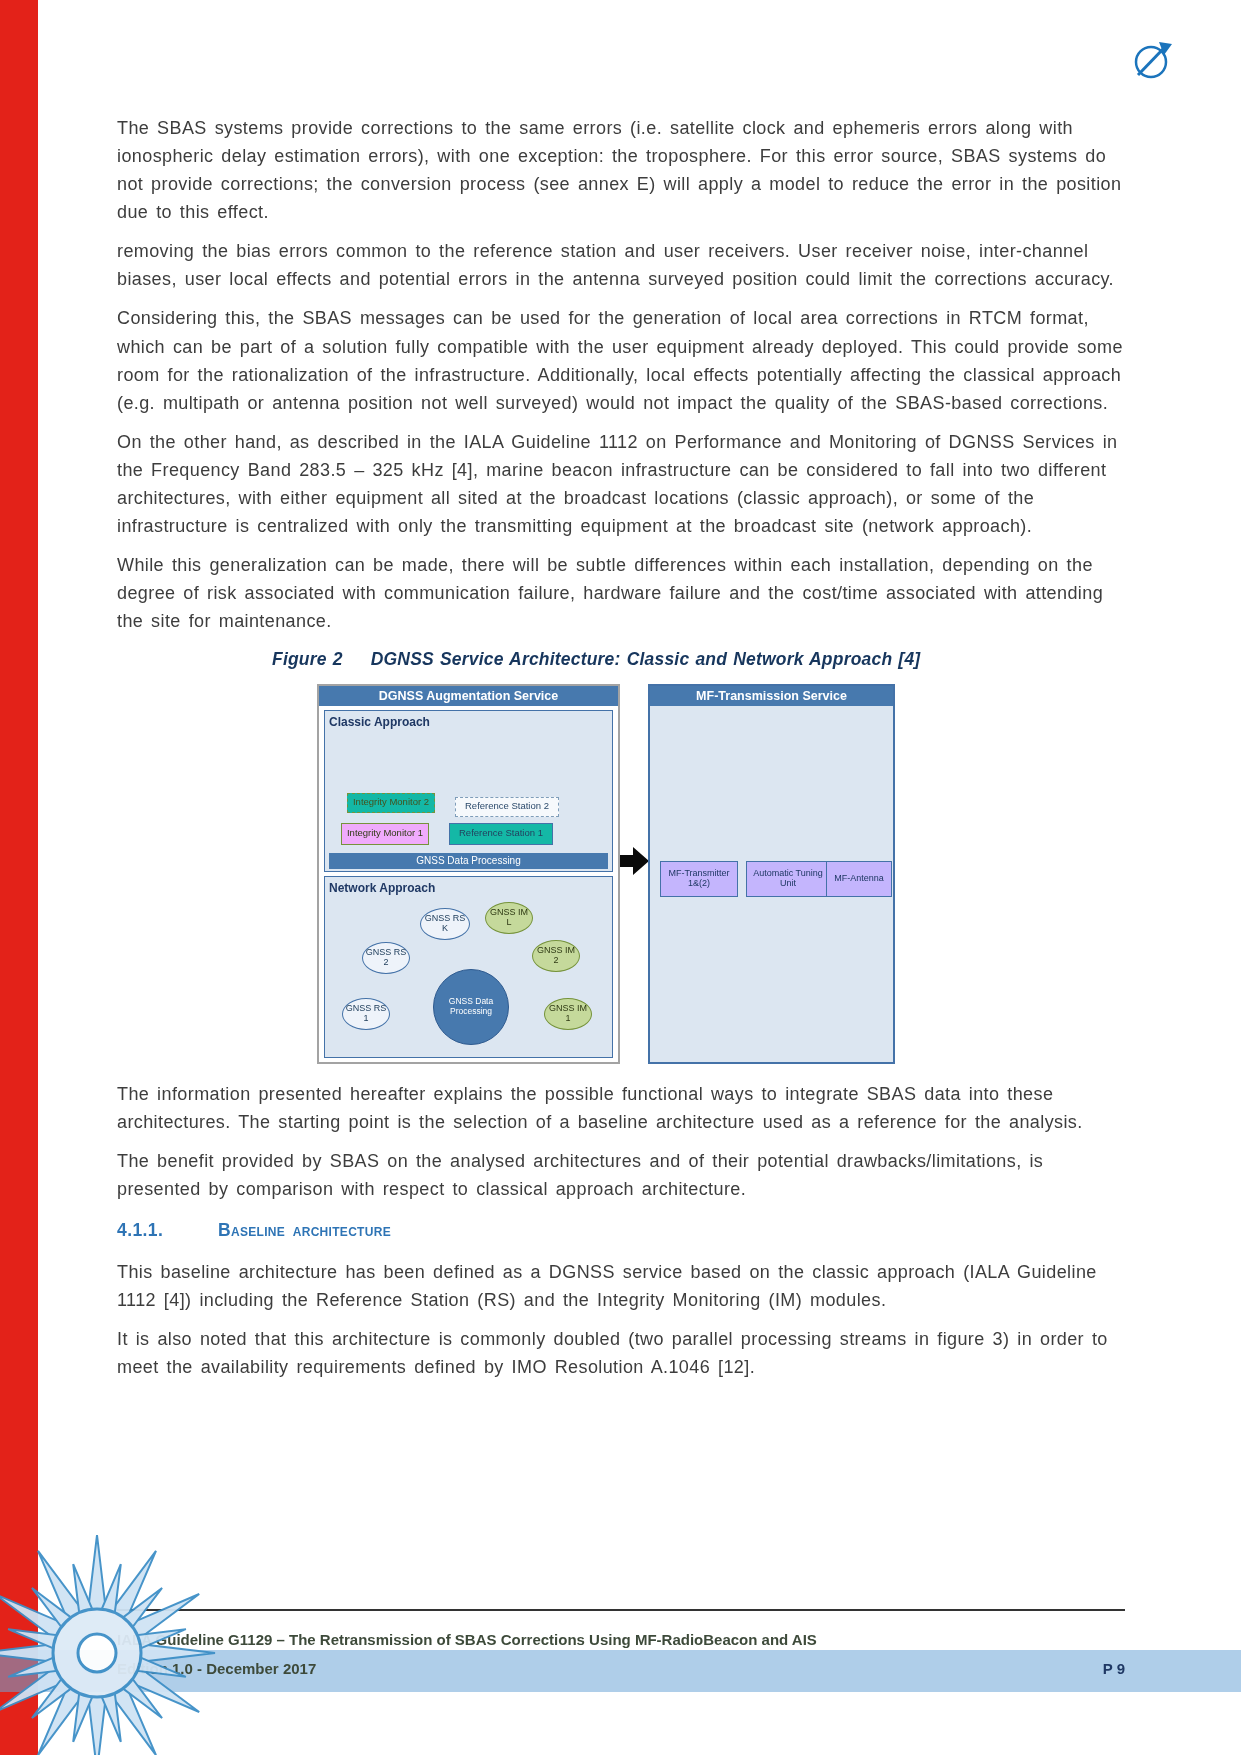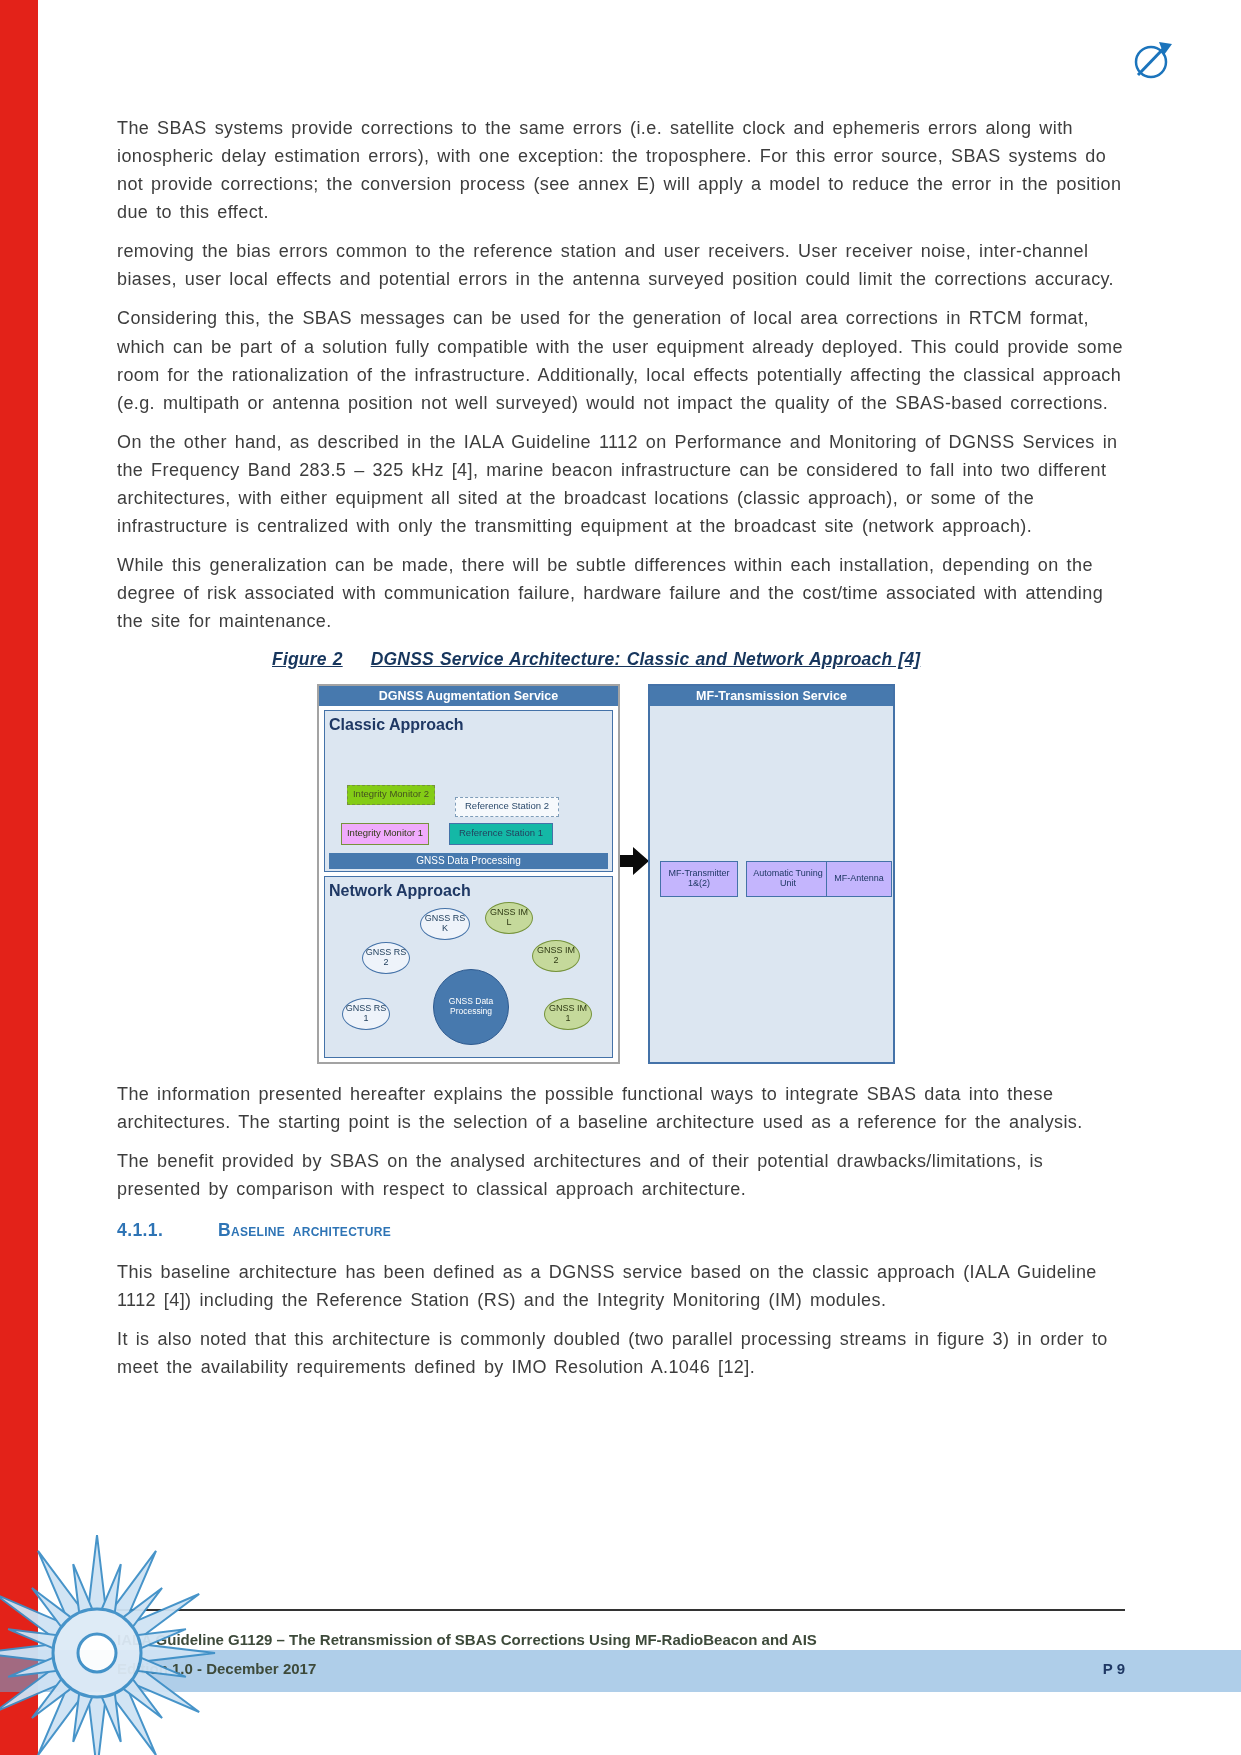--- a/index.html
+++ b/index.html
@@ -9,39 +9,39 @@
 
   .red-bar { position:absolute; left:0; top:0; width:38px; height:1755px; background:#e32219; z-index:1; }
 
   .logo { position:absolute; top:34px; right:64px; width:48px; height:48px; z-index:3; }
 
   .content { position:absolute; left:117px; top:114px; width:1010px; color:#3d3d3d; font-size:18px;
              line-height:1.56; letter-spacing:0.4px; word-spacing:2.5px; z-index:3; }
   .content p.bp { margin-bottom:11px; }
 
   .fig-caption { margin:4px 0 10px 155px; font-weight:bold; font-style:italic; color:#17365d;
-                 text-decoration:underline; font-size:17.5px; letter-spacing:0.2px; word-spacing:1px; }
+                 font-size:17.5px; letter-spacing:0.2px; word-spacing:1px; }
   .fig-gap { display:inline-block; width:28px; }
 
   .fig { position:relative; width:578px; height:380px; margin:2px 0 16px 200px;
          font-style:normal; letter-spacing:0; word-spacing:0; }
   .fig-svg { position:absolute; left:0; top:0; width:578px; height:380px; }
 
   .panel-left  { position:absolute; left:0;   top:0; width:303px; height:380px; border:2px solid #a3a3a3; background:#ffffff; }
   .panel-right { position:absolute; left:331px; top:0; width:247px; height:380px; border:2px solid #4472a8; background:#dce6f1; }
   .panel-header { height:20px; background:#4779ae; color:#ffffff; font-size:12.5px; font-weight:600;
                   text-align:center; line-height:20px; }
 
   .sub { position:absolute; left:5px; width:289px; background:#dce6f1; border:1px solid #4472a8; }
   .sub-classic { top:24px;  height:162px; }
   .sub-network { top:190px; height:182px; }
-  .sub-title { position:absolute; left:4px; top:2px; font-size:16px; font-weight:bold; color:#1f3864; }
+  .sub-title { position:absolute; left:4px; top:2px; font-size:12px; font-weight:bold; color:#1f3864; }
 
   .cbox { position:absolute; font-size:9.5px; text-align:center; display:flex; align-items:center; justify-content:center; }
-  .box-im2 { left:22px;  top:74px;  width:88px;  height:20px; background:#84cc16; border:1.5px dashed #76933c; color:#44521f; }
+  .box-im2 { left:22px;  top:82px;  width:88px;  height:20px; background:#14b8a6; border:1.5px dashed #76933c; color:#44521f; }
   .box-im1 { left:16px;  top:112px; width:88px;  height:22px; background:#f0abfc; border:1px solid #76933c; color:#2f3a14; }
   .box-rs2 { left:130px; top:86px;  width:104px; height:20px; background:#f6f9fc; border:1.5px dashed #7f9db9; color:#2b4a6b; }
   .box-rs1 { left:124px; top:112px; width:104px; height:22px; background:#14b8a6; border:1px solid #4472a8; color:#24425f; }
   .gnss-bar { position:absolute; left:4px; top:142px; width:279px; height:16px; background:#4779ae;
               color:#ffffff; font-size:10px; text-align:center; line-height:16px; }
 
   .node { position:absolute; border-radius:50%; display:flex; align-items:center; justify-content:center;
           text-align:center; font-size:9px; line-height:1.08; padding:2px; }
   .node.rs { background:#eef3fa; border:1px solid #4472a8; color:#24425f; }
   .node.im { background:#c5d99b; border:1px solid #76933c; color:#2f3a14; }

